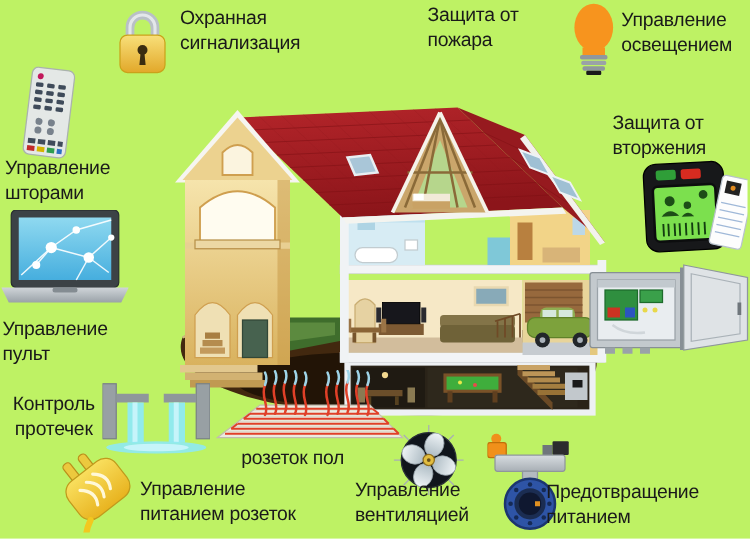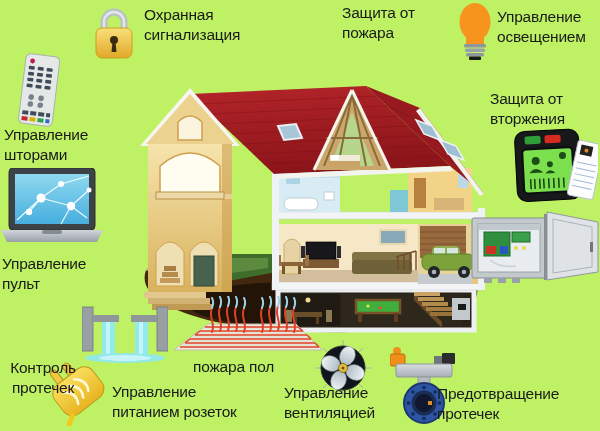--- a/index.html
+++ b/index.html
@@ -1,21 +1,21 @@
 <!DOCTYPE html>
 <html><head>
 <meta charset="utf-8">
 <style>
   html,body{margin:0;padding:0;background:#ffffff;}
   #stage{position:relative;width:600px;height:431px;background:#bef264;overflow:hidden;
          font-family:"Liberation Sans",sans-serif;}
   .label{position:absolute;font-size:15.5px;line-height:19.5px;color:#1a1a1a;
          white-space:pre-line;letter-spacing:-0.2px;}
   .lh21{line-height:21px;}
-  .ctr{text-align:center;margin-top:44px;}
+  .ctr{text-align:center;}
   .icon{position:absolute;}
   svg{display:block;}
 </style>
 </head>
 <body>
 
 <div id="stage">
 
   <div class="icon" style="left:128px;top:78px">
     <svg width="360" height="268" viewBox="0 0 360 268">
@@ -510,21 +510,21 @@
   <div class="label" style="left:497px;top:7px">Управление
 освещением</div>
   <div class="label" style="left:4px;top:125px">Управление
 шторами</div>
   <div class="label" style="left:2px;top:254px">Управление
 пульт</div>
   <div class="label ctr" style="left:0px;top:314px;width:86px">Контроль
 протечек</div>
   <div class="label" style="left:112px;top:382px">Управление
 питанием розеток</div>
-  <div class="label" style="left:193px;top:357px">пожара пол</div>
+  <div class="label" style="left:193px;top:357px">розеток пол</div>
   <div class="label" style="left:284px;top:383px">Управление
 вентиляцией</div>
   <div class="label" style="left:437px;top:384px">Предотвращение
-протечек</div>
+питанием</div>
   <div class="label" style="left:490px;top:89px">Защита от
 вторжения</div>
 
 </div>
 
 </body></html>

